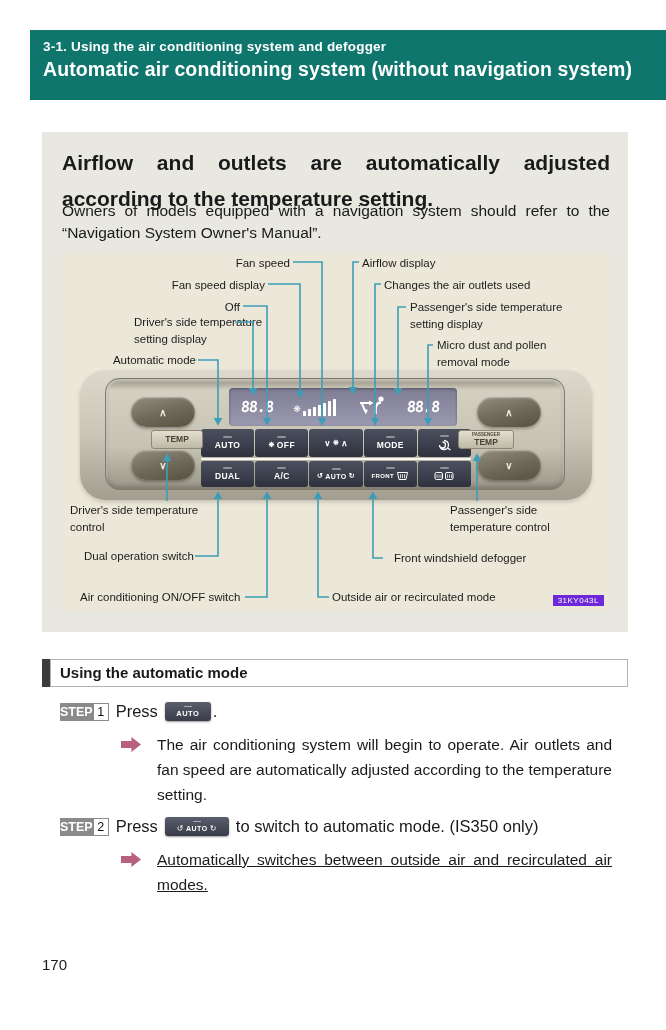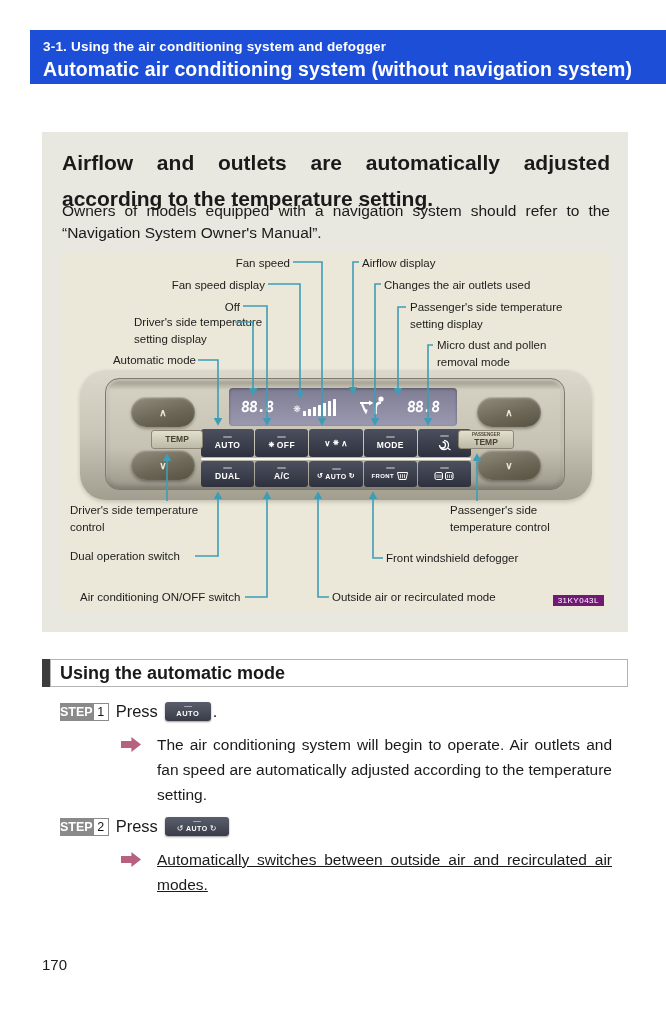--- a/index.html
+++ b/index.html
@@ -1,40 +1,40 @@
 <!DOCTYPE html>
 <html><head>
 <meta charset="utf-8">
 <style>
   * { margin:0; padding:0; box-sizing:border-box; }
   html,body { background:#fff; }
   body { font-family:"Liberation Sans", sans-serif; color:#1a1a1a; }
   #page { position:relative; width:666px; height:1030px; background:#fff; overflow:hidden; }
 
   
-  .header-bar { position:absolute; left:30px; top:30px; width:636px; height:54px;
-    background:#1d4ed8; color:#fff; padding:9px 8px 0 13px; }
+  .header-bar { position:absolute; left:30px; top:30px; width:636px; height:70px;
+    background:#0f766e; color:#fff; padding:9px 8px 0 13px; }
   .header-section { font-size:13.5px; font-weight:bold; letter-spacing:.2px; }
   .header-title { font-size:19.5px; font-weight:bold; margin-top:4px; letter-spacing:.1px; }
 
   
   .content-box { position:absolute; left:42px; top:132px; width:586px; height:500px;
     background:#e8e7e0; }
   .intro-lead { position:absolute; left:20px; top:13px; width:548px;
     font-size:21px; font-weight:bold; line-height:1.72; text-align:justify; }
   .intro-body { position:absolute; left:20px; top:68px; width:548px;
     font-size:15.5px; line-height:1.45; text-align:justify; }
 
   
   .diagram { position:absolute; left:20px; top:121px; width:548px; height:359px;
     background:#ece8d9; }
   .lbl { position:absolute; font-size:11.5px; line-height:1.5; color:#1c1c1c; }
   .lbl.r { text-align:right; }
   .nowrap { white-space:nowrap; }
-  .fig-code { position:absolute; right:6px; bottom:6px; background:#701a75; color:#fff;
+  .fig-code { position:absolute; right:6px; bottom:6px; background:#6d28d9; color:#fff;
     font-size:8px; letter-spacing:.5px; padding:1px 5px; }
 
   
   .backdrop { position:absolute; left:18px; top:117px; width:512px; height:130px;
     border-radius:26px; background:linear-gradient(180deg,#dcd9cc 0%,#c9c6b7 50%,#a19e8f 100%);
     box-shadow:0 2px 4px rgba(0,0,0,.18); }
   .panel { position:absolute; left:43px; top:125px; width:460px; height:112px;
     border-radius:14px; border:1px solid #7e7a6c;
     background:linear-gradient(180deg,#908d80 0%,#d3d0c1 10%,#c6c3b4 62%,#9b9788 100%);
     box-shadow:inset 0 2px 3px rgba(255,255,255,.5), inset 0 -3px 5px rgba(0,0,0,.2); }
@@ -74,21 +74,21 @@
   .pbtn .line { display:flex; align-items:center; gap:2px; }
   .tiny { font-size:7px; }
 
   .leaders { position:absolute; left:0; top:0; pointer-events:none; }
 
   
   .section-head { position:absolute; left:42px; top:659px; width:586px; height:28px; }
   .section-bar { position:absolute; left:0; top:0; width:8px; height:28px; background:#3c3c3c; }
   .section-box { position:absolute; left:8px; top:0; right:0; height:28px;
     border:1px solid #b3b3b3; background:#fff; }
-  .section-title { font-size:18px; font-weight:bold; line-height:26px; padding-left:9px; }
+  .section-title { font-size:15px; font-weight:bold; line-height:26px; padding-left:9px; }
 
   
   .step-row { position:absolute; left:60px; display:flex; align-items:center; gap:7px;
     font-size:16.5px; }
   .step-badge { display:flex; align-items:stretch; height:18px; font-size:12.5px; }
   .step-word { background:#8a8a8a; color:#fff; font-weight:bold; padding:1px 0;
     display:flex; align-items:center; }
   .step-num { background:#fff; border:1px solid #8a8a8a; color:#111; min-width:16px;
     display:flex; align-items:center; justify-content:center; }
   .mini-btn { display:inline-flex; flex-direction:column; align-items:center; justify-content:center;
@@ -128,22 +128,22 @@
       <div class="lbl r nowrap" style="left:93px;  top:24px; width:110px;">Fan speed display</div>
       <div class="lbl r nowrap" style="left:128px; top:46px; width:50px;">Off</div>
       <div class="lbl" style="left:40px;  top:61px; width:140px;margin-left:32px;">Driver's side temperature setting display</div>
       <div class="lbl r nowrap" style="left:44px;  top:99px; width:90px;">Automatic mode</div>
       <div class="lbl nowrap" style="left:300px; top:2px;">Airflow display</div>
       <div class="lbl nowrap" style="left:322px; top:24px;">Changes the air outlets used</div>
       <div class="lbl" style="left:375px; top:84px; width:112px;">Micro dust and pollen removal mode</div>
       <div class="lbl" style="left:348px; top:46px; width:160px;">Passenger's side temperature setting display</div>
       <div class="lbl" style="left:8px;   top:249px; width:150px;">Driver's side temperature control</div>
       <div class="lbl" style="left:388px; top:249px; width:130px;">Passenger's side temperature control</div>
-      <div class="lbl nowrap" style="left:8px;  top:295px;">Dual operation switch</div>
-      <div class="lbl nowrap" style="left:324px; top:297px;">Front windshield defogger</div>
+      <div class="lbl nowrap" style="left:22px;  top:295px;">Dual operation switch</div>
+      <div class="lbl nowrap" style="left:332px; top:297px;">Front windshield defogger</div>
       <div class="lbl nowrap" style="left:18px;  top:336px;">Air conditioning ON/OFF switch</div>
       <div class="lbl nowrap" style="left:270px; top:336px;">Outside air or recirculated mode</div>
 
       <div class="backdrop"></div>
       <div class="panel">
 
         <div class="oval" style="left:25px; top:18px;">
             <span>∧</span>
           </div>
         <div class="tab" style="left:45px; top:51px; width:52px; height:19px; font-size:8.5px;">
@@ -324,20 +324,21 @@
     </span>
     <span>Press</span>
     <span class="mini-btn wide">
       <i class="ind2"></i>
       <span class="line">
         <span class="cyc">↺</span>
         <span>AUTO</span>
         <span class="cyc">↻</span>
       </span>
     </span>
+    <span>to switch to automatic mode. (IS350 only)</span>
   </div>
 
   <div class="result" style="top:848px;text-decoration:underline;">
     <span class="p-arrow"></span>
     <p>Automatically switches between outside air and recirculated air modes.</p>
   </div>
 
   <div class="page-num">170</div>
 </div>
 

